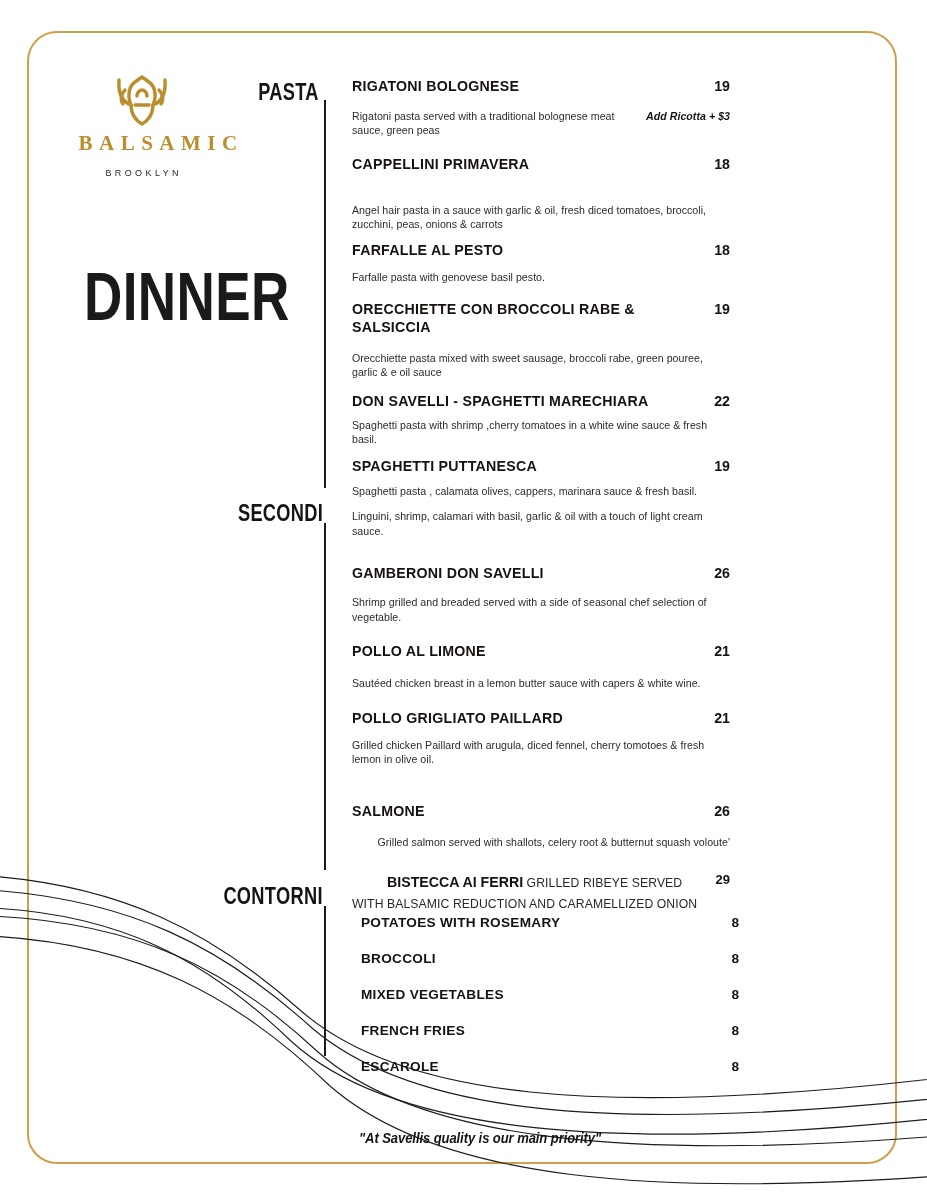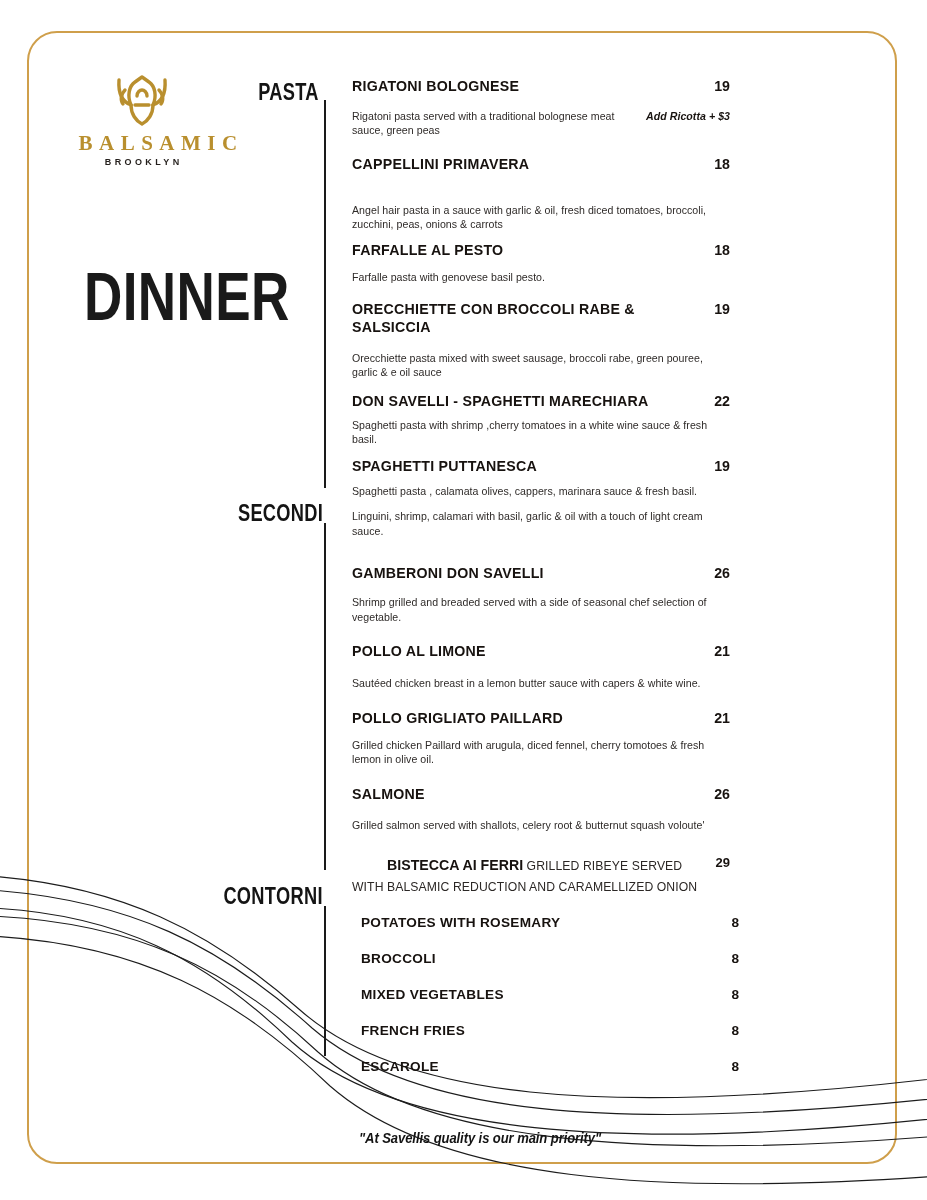--- a/index.html
+++ b/index.html
@@ -57,26 +57,26 @@
     font-family: "Liberation Serif", serif;
     font-weight: bold;
     font-size: 21px;
     letter-spacing: 6.5px;
     color: #b98f2e;
     text-indent: 6.5px;
     line-height: 1.05;
   }
   .logo-sub {
     font-family: "Liberation Sans", sans-serif;
-    font-weight: bold;
+    font-weight: normal;
     font-size: 9px;
     letter-spacing: 3.4px;
     color: #241f1c;
     text-indent: 3.4px;
-    margin-top: 3px;
+    margin-top: 14px;
   }
 
   
   .page-title {
     position: absolute;
     left: 84px;
     top: 262px;
     font-family: "Liberation Sans Narrow", "Liberation Sans", sans-serif;
     font-weight: bold;
     font-size: 68px;
@@ -349,21 +349,21 @@
     </div>
 
     <div class="item" style="margin-top:19px;">
       <div class="item-head">
         <span class="item-name">POLLO GRIGLIATO PAILLARD</span>
         <span class="item-price">21</span>
       </div>
       <div class="item-desc" style="margin-top:10px;">Grilled chicken Paillard with arugula, diced fennel, cherry tomotoes &amp; fresh lemon in olive oil.</div>
     </div>
 
-    <div class="item" style="margin-top:19px;">
+    <div class="item" style="margin-top:36px;text-align:right;">
       <div class="item-head">
         <span class="item-name">SALMONE</span>
         <span class="item-price">26</span>
       </div>
       <div class="item-desc" style="margin-top:14px;">Grilled salmon served with shallots, celery root &amp; butternut squash voloute'</div>
     </div>
 
     <div class="item item-inline" style="margin-top:22px;">
       <div class="inline-body">
         <span class="inline-price">29</span>

